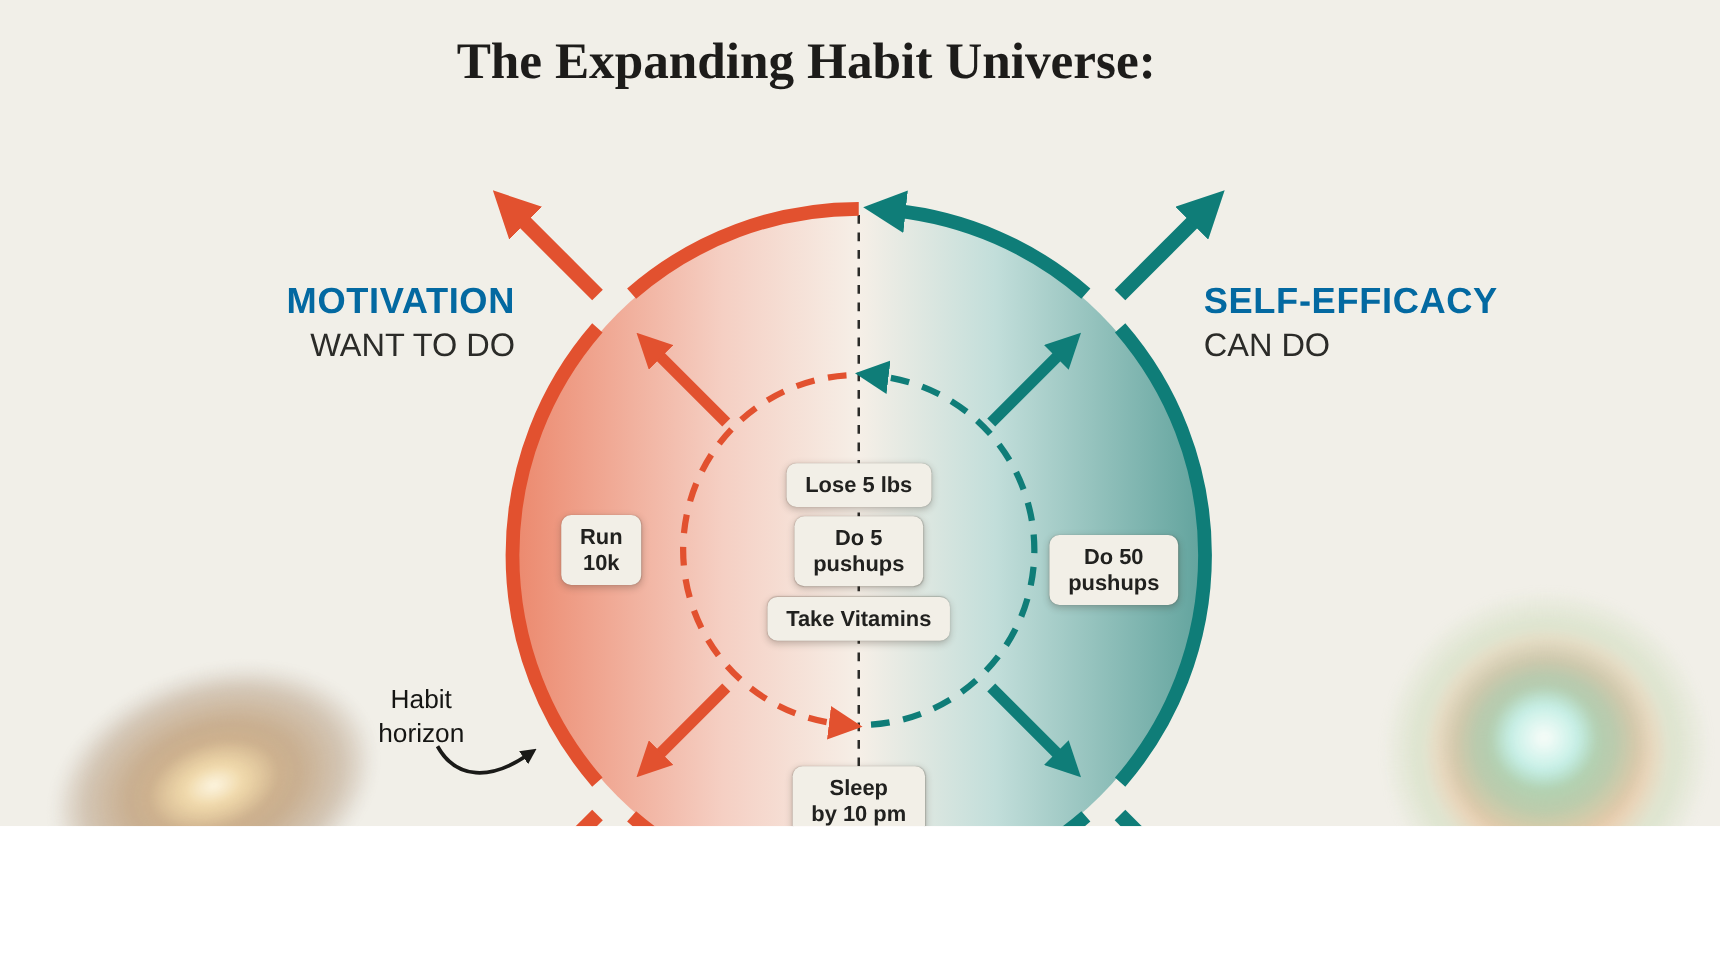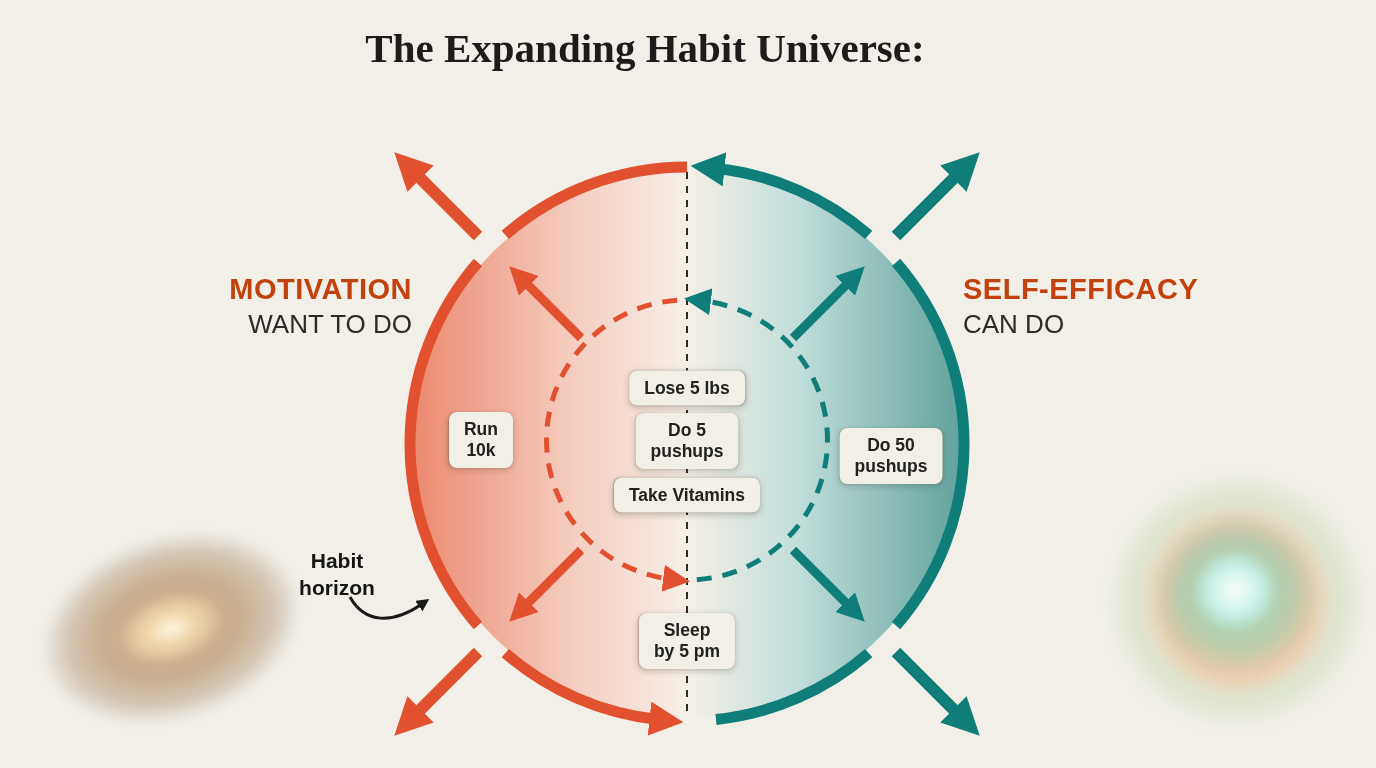--- a/index.html
+++ b/index.html
@@ -1,17 +1,17 @@
 <!DOCTYPE html>
 <html style="--accent-red: #e2512f; --accent-teal: #0f7d78; --bg: #f1efe8; --box-bg: #f2efe7; --ink: #1d1c1a;"><head>
 <meta charset="utf-8">
 <style>
   html,body{margin:0;padding:0;}
   .canvas{
-    position:relative;width:1376px;height:768px;overflow:hidden;
+    position:relative;width:1376px;height:661px;overflow:hidden;
     background:var(--bg,#f1efe8);
     font-family:"Liberation Sans",sans-serif;color:#1f1f1d;
   }
   
   .galaxy-left{
     position:absolute;left:8px;top:468px;width:335px;height:305px;
     transform:rotate(-18deg);filter:blur(2px);pointer-events:none;
     background:
       radial-gradient(ellipse 16% 11% at 48% 52%, rgba(253,246,225,.98) 0%, rgba(244,222,175,.85) 45%, rgba(240,210,160,0) 100%),
       radial-gradient(ellipse 38% 28% at 48% 52%, rgba(222,186,135,.72) 0%, rgba(186,145,98,.45) 55%, rgba(186,145,98,0) 100%),
@@ -28,37 +28,37 @@
   }
   .diagram-svg{position:absolute;left:0;top:0;width:1376px;height:768px;}
   
   .title{
     position:absolute;top:22px;left:0;right:86px;text-align:center;
     font-family:"Liberation Serif",serif;font-weight:600;color:#1d1c1a;
     font-size:41px;line-height:1.28;
   }
   
   .axis{position:absolute;top:221px;}
-  .axis .main{font-size:29px;font-weight:700;letter-spacing:.5px;color:#c2410c;line-height:1.38;margin-top:48px;}
+  .axis .main{font-size:29px;font-weight:700;letter-spacing:.5px;color:#0369a1;line-height:1.38;}
   .axis .sub{font-size:26px;font-weight:400;color:#2b2b28;line-height:1.2;}
   .axis-left{left:212px;width:200px;text-align:right;}
   .axis-right{left:963px;width:280px;text-align:left;}
   
   .pill{
     position:absolute;transform:translate(-50%,-50%);
     background:var(--box-bg,#f2efe7);border-radius:8px;
     padding:7px 15px;text-align:center;white-space:nowrap;
     font-size:17.5px;font-weight:700;line-height:1.2;color:#21211f;
     box-shadow:0 2px 6px rgba(60,50,40,.28), 0 0 1px rgba(60,50,40,.25);
   }
   .pill span{display:block;}
   
   .horizon-note{
     position:absolute;left:337px;top:574px;transform:translate(-50%,-50%);
-    text-align:center;font-size:21px;font-weight:700;color:#151513;line-height:1.3;
+    text-align:center;font-size:21px;font-weight:400;color:#151513;line-height:1.3;
   }
   .horizon-note span{display:block;}
 </style>
 </head>
 <body>
 
 <div class="canvas">
 
   <div class="galaxy-left"></div>
   <div class="nebula-right"></div>
@@ -155,21 +155,21 @@
   <div class="pill" style="left:481px;top:440px">
     <span>Run</span>
     <span>10k</span>
   </div>
   <div class="pill" style="left:891px;top:456px">
     <span>Do 50</span>
     <span>pushups</span>
   </div>
   <div class="pill" style="left:687px;top:641px">
     <span>Sleep</span>
-    <span>by 5 pm</span>
+    <span>by 10 pm</span>
   </div>
 
   <div class="horizon-note">
     <span>Habit</span>
     <span>horizon</span>
   </div>
 
 </div>
 
 </body></html>

